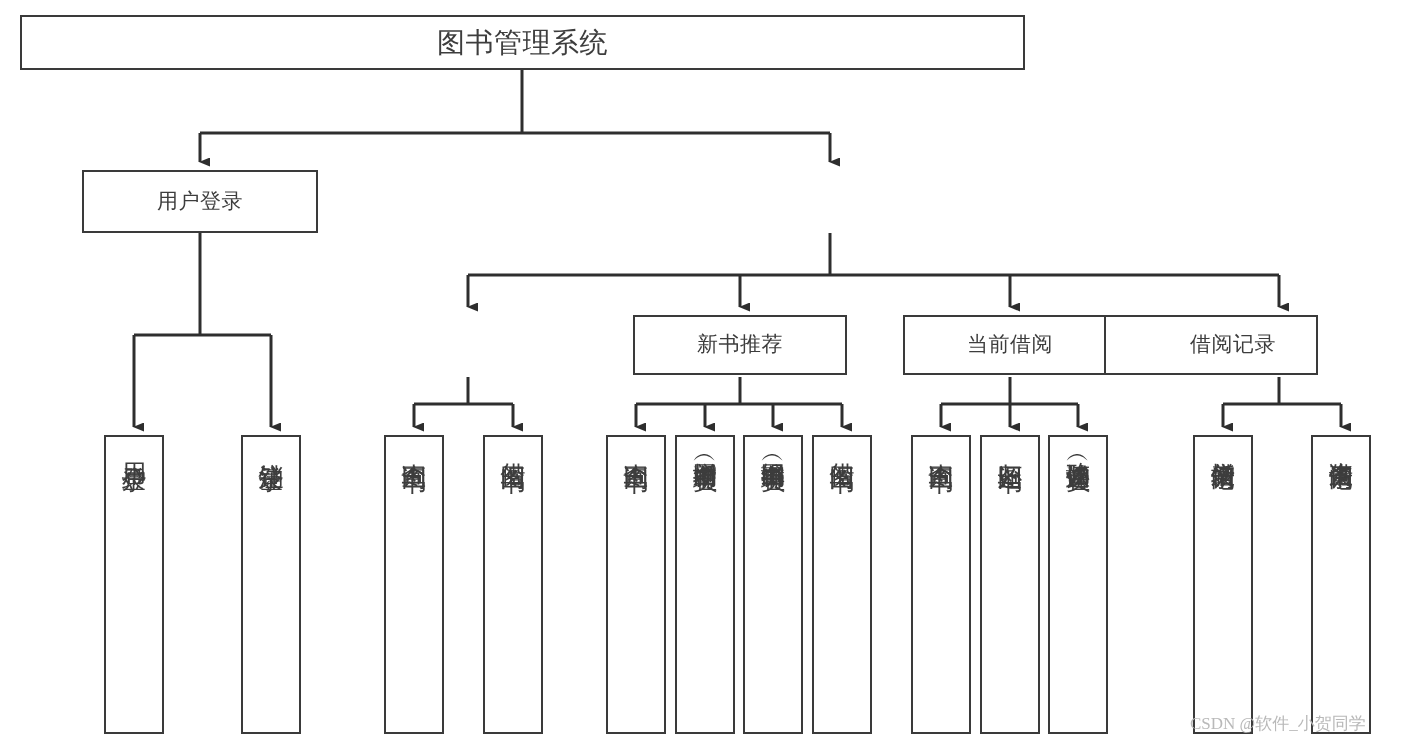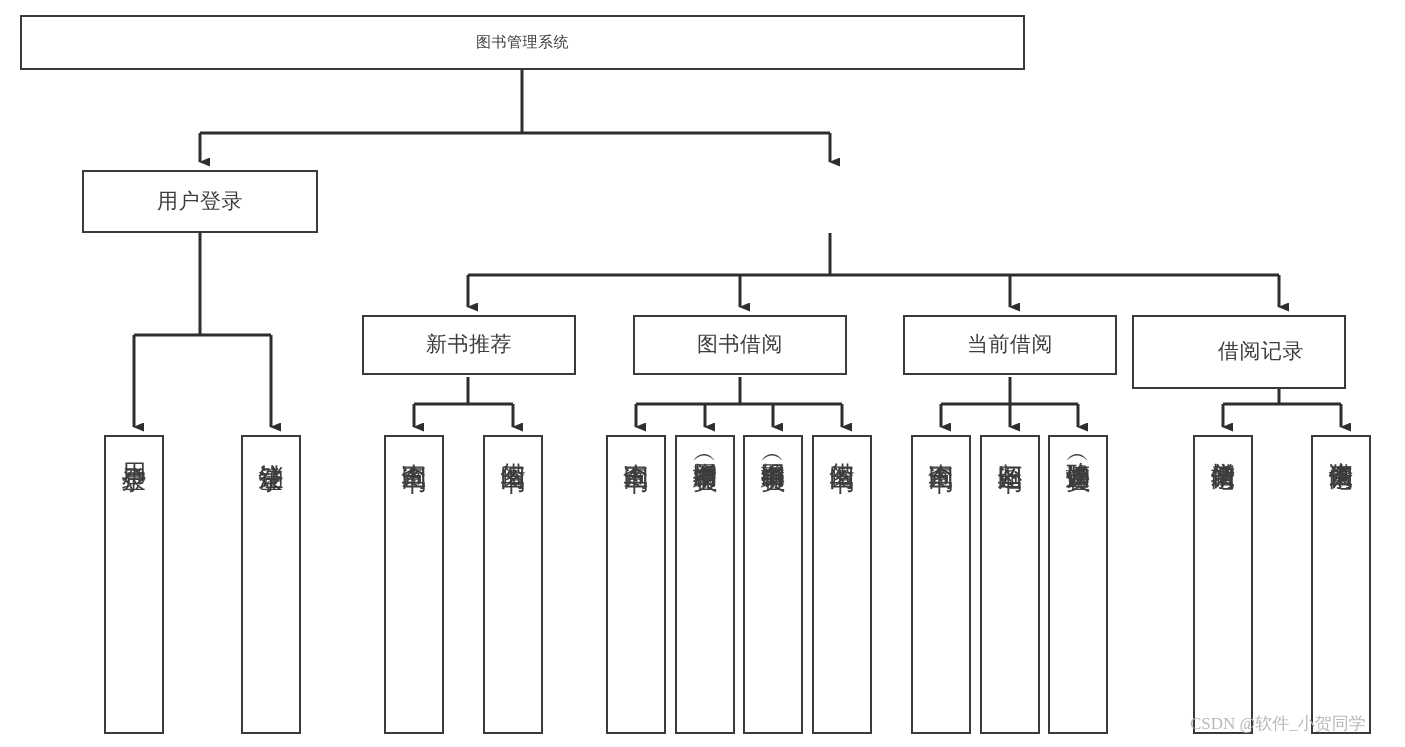--- a/index.html
+++ b/index.html
@@ -25,21 +25,21 @@
   }
   .node .lbl{
     display:block;
     text-align:center;
     line-height:1.12;
     color:#3d3d3d;
     letter-spacing:0.5px;
   }
   
   .node.h .lbl{ font-size:21px; white-space:nowrap; }
-  #n-root .lbl{ font-size:15px;text-align:right; }
+  #n-root .lbl{ font-size:28px;text-align:right; }
 
   
   .node.v{
     align-items:flex-start;
     justify-content:center;
     padding-top:6px;
   }
   .node.v .lbl{
     writing-mode:vertical-rl;
     text-orientation:upright;
@@ -114,30 +114,27 @@
   </svg>
 
   <div class="node h" id="n-root" style="left:20px;top:15px;width:1005px;height:55px;">
     <span class="lbl">图书管理系统</span>
   </div>
 
   <div class="node h" style="left:82px;top:170px;width:236px;height:63px;">
     <span class="lbl">用户登录</span>
   </div>
 
-  <div class="node h" style="left:362px;top:315px;width:214px;height:60px;">
+  <div class="node h" style="left:633px;top:315px;width:214px;height:60px;">
     <span class="lbl">新书推荐</span>
-  </div>
-  <div class="node h" style="left:633px;top:315px;width:214px;height:60px;">
-    <span class="lbl">图书借阅</span>
   </div>
   <div class="node h" style="left:903px;top:315px;width:214px;height:60px;">
     <span class="lbl">当前借阅</span>
   </div>
-  <div class="node h" style="left:1132px;top:315px;width:214px;height:74px;padding-left:44px;">
+  <div class="node h" style="left:1104px;top:315px;width:214px;height:60px;padding-left:44px;">
     <span class="lbl">借阅记录</span>
   </div>
 
   <div class="node v" style="left:104px;top:435px;width:60px;height:299px;">
     <span class="lbl">用户登录</span>
   </div>
   <div class="node v" style="left:241px;top:435px;width:60px;height:299px;">
     <span class="lbl">注销登录</span>
   </div>
 

